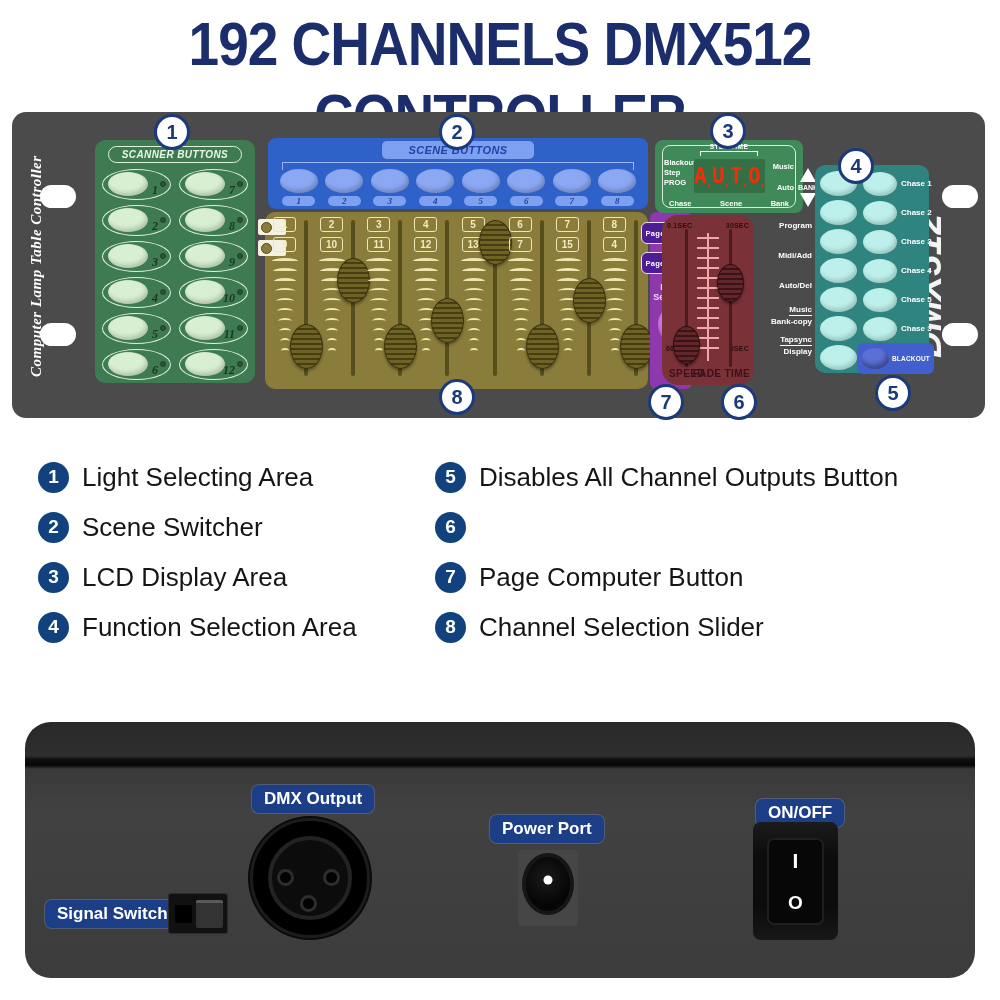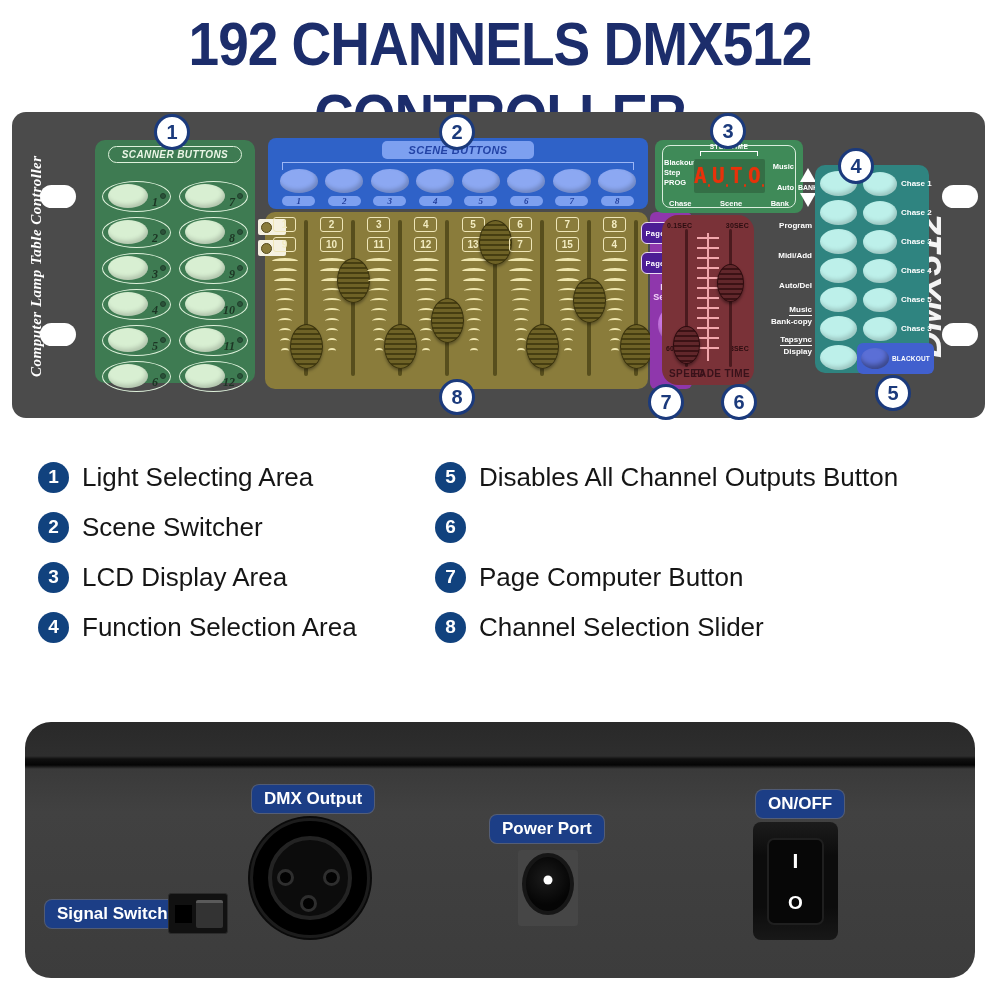--- a/index.html
+++ b/index.html
@@ -18,21 +18,21 @@
   .top-panel{position:absolute;left:12px;top:112px;width:973px;height:306px;background:#4B4B4B;border-radius:14px}
   .hole{position:absolute;width:36px;height:23px;background:#fff;border-radius:12px}
   .h-tl{left:28px;top:73px}.h-bl{left:28px;top:211px}.h-tr{left:930px;top:73px}.h-br{left:930px;top:211px}
   .side-left{position:absolute;left:16px;top:34px;height:240px;width:26px;writing-mode:vertical-rl;
     transform:rotate(180deg);font:italic 700 15px "Liberation Serif",serif;color:#fff;letter-spacing:.5px;text-align:center}
   .side-right{position:absolute;left:896px;top:94px;height:160px;width:50px;writing-mode:vertical-rl;
     transform:rotate(180deg);font:italic 700 37px "Liberation Sans",sans-serif;color:#f4f4f4;text-align:center}
 
   
   .scanner-panel{position:absolute;left:83px;top:28px;width:160px;height:243px;background:var(--green);border-radius:10px}
-  .scanner-label{margin:6px auto 16px;width:134px;height:17px;border:1.5px solid #DFF2DC;border-radius:9px;
+  .scanner-label{margin:6px auto 4px;width:134px;height:17px;border:1.5px solid #DFF2DC;border-radius:9px;
     color:#EAF6E6;font:italic 700 10px "Liberation Sans",sans-serif;display:flex;align-items:center;justify-content:center;letter-spacing:.4px}
   .scanner-grid{display:grid;grid-template-columns:1fr 1fr;column-gap:8px;row-gap:5px;padding:2px 7px}
   .scan-btn{position:relative;height:31px}
   .scan-outline{position:absolute;inset:0;border:1px solid #DFF2DC;border-radius:50%}
   .scan-inner{position:absolute;left:6px;top:3px;width:40px;height:24px;background:#D8EFD2;border-radius:50%;
     box-shadow:inset -2px -3px 4px rgba(0,0,0,.18)}
   .scan-num{position:absolute;right:13px;bottom:2px;font:italic 700 12px "Liberation Serif",serif;color:#1C3524}
   .scan-led{position:absolute;right:5px;bottom:13px;width:6px;height:6px;border-radius:50%;background:#2B523A;border:1px solid #20402c}
 
   
@@ -136,21 +136,21 @@
   .legend-item{display:flex;align-items:center;gap:13px;height:50px}
   .legend-num{flex:0 0 31px;width:31px;height:31px;border-radius:50%;background:var(--legendnavy);color:#fff;
     font:700 19px "Liberation Sans",sans-serif;display:flex;align-items:center;justify-content:center}
   .legend-text{font:400 26px "Liberation Sans",sans-serif;color:#151515;white-space:nowrap}
 
   
   .rear-panel{position:absolute;left:25px;top:722px;width:950px;height:256px;border-radius:26px;
     background:linear-gradient(180deg,#292929 0,#2E2E2E 34px,#101010 37px,#050505 43px,#3A3A3A 47px,#414141 90px,#3C3C3C 100%)}
   .rear-label{position:absolute;background:var(--labelnavy);color:#fff;font:700 17px "Liberation Sans",sans-serif;
     border-radius:7px;padding:4px 12px;box-shadow:0 0 0 1px rgba(120,150,220,.35)}
-  .rl-dmx{left:227px;top:63px}.rl-power{left:465px;top:93px}.rl-onoff{left:731px;top:68px}.rl-signal{left:20px;top:178px}
+  .rl-dmx{left:227px;top:63px}.rl-power{left:465px;top:93px}.rl-onoff{left:731px;top:77px}.rl-signal{left:20px;top:178px}
   .xlr{position:absolute;left:225px;top:96px;width:120px;height:120px;border-radius:50%;background:#000;
     border:3px solid #1C1C1C;box-shadow:0 0 0 2px #0a0a0a,inset 0 0 12px #000}
   .xlr-inner{position:absolute;left:50%;top:50%;transform:translate(-50%,-50%);width:84px;height:84px;border-radius:50%;
     background:#0C0C0C;border:4px solid #232323}
   .xlr-pin{position:absolute;width:17px;height:17px;border-radius:50%;background:#020202;border:3px solid #2E2E2E}
   .pin-l{left:24px;top:48px}.pin-r{left:70px;top:48px}.pin-b{left:47px;top:74px}
   .power-base{position:absolute;left:493px;top:128px;width:60px;height:76px;background:#464646;border-radius:3px}
   .power-jack{position:absolute;left:497px;top:131px;width:52px;height:62px;border-radius:50%;
     background:radial-gradient(circle at 45% 40%,#1b1b1b,#050505 65%);border:4px solid #161616}
   .power-dot{position:absolute;left:50%;top:42%;transform:translate(-50%,-50%);width:9px;height:9px;background:#fff;border-radius:50%}

